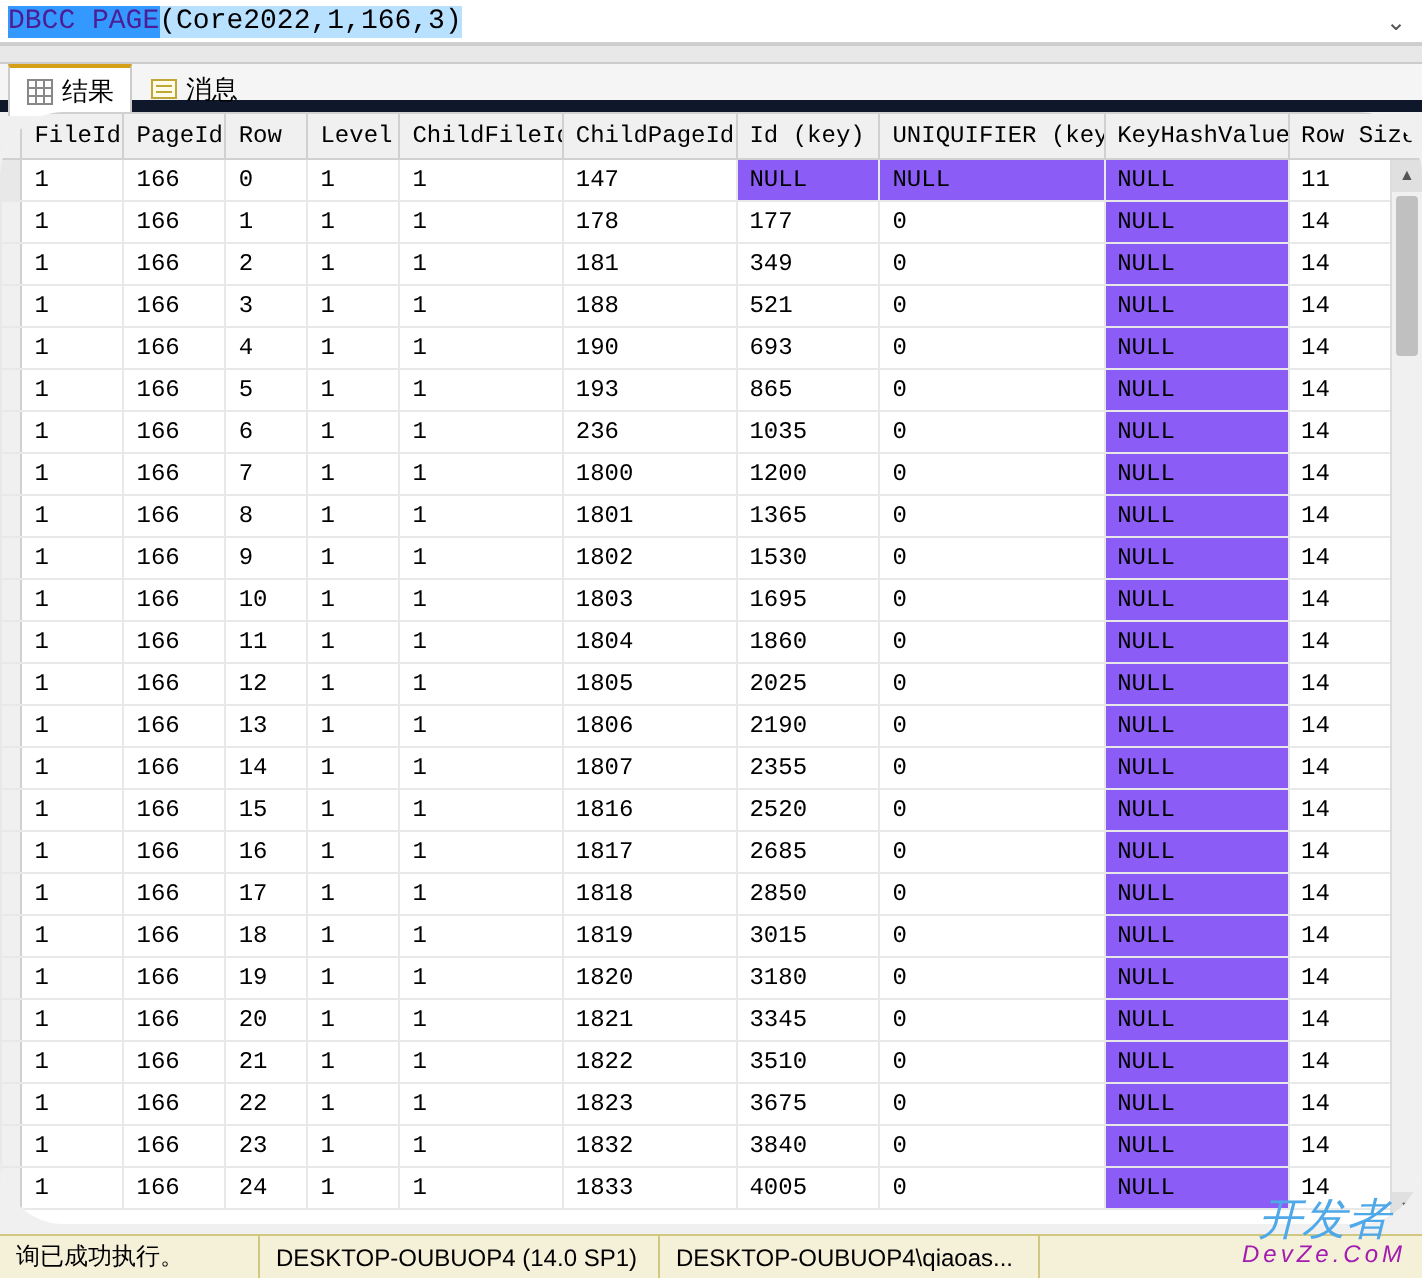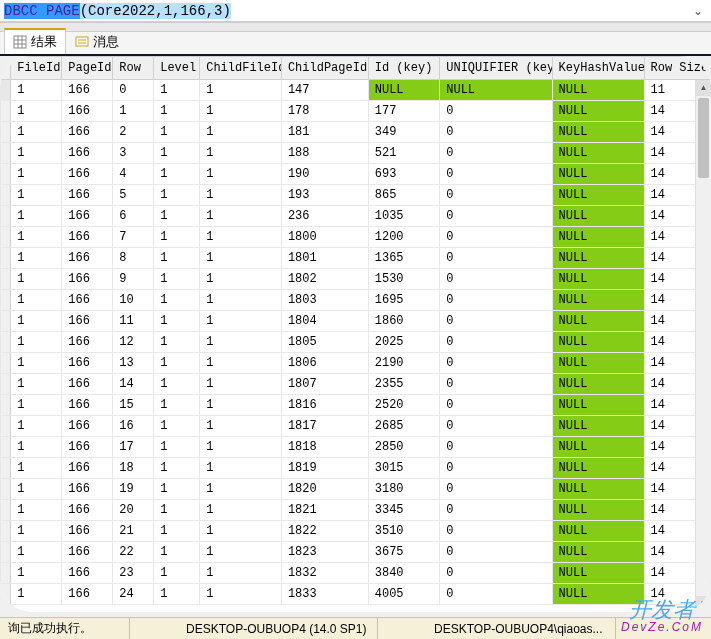--- a/index.html
+++ b/index.html
@@ -4,36 +4,36 @@
 <style>
 * { box-sizing: border-box; margin: 0; padding: 0; }
 body { font-family: "Microsoft YaHei", Tahoma, sans-serif; font-size: 12px; background: #f0f0f0; width: 711px; height: 639px; overflow: hidden; position: relative; }
 .cmd-bar { height: 22px; background: #fff; display: flex; align-items: center; padding: 0 4px; border-bottom: 1px solid #d0d0d0; }
 .cmd-text { font-family: "Courier New", monospace; font-size: 14px; }
 .cmd-hl { background: #3399ff; color: #4c1d95; }
 .cmd-paren { background: #b8e0ff; color: #000; }
 .cmd-spacer { flex: 1; }
 .cmd-arrow { color: #555; font-size: 12px; padding: 0 4px; cursor: pointer; }
 .sep-bar { height: 10px; background: #e8e8e8; border-top: 1px solid #ccc; border-bottom: 1px solid #ccc; }
-.tabs { height: 24px; background: #f5f5f5; display: flex; align-items: flex-end; padding-left: 4px; border-bottom: 2px solid #0f172a; }
+.tabs { height: 24px; background: #f5f5f5; display: flex; align-items: flex-start; padding-left: 4px; border-bottom: 6px solid #0f172a; }
 .tab { display: flex; align-items: center; padding: 3px 8px; font-size: 13px; border: 1px solid transparent; border-bottom: none; cursor: pointer; }
 .tab.active { background: #fff; border-color: #ccc; border-top: 2px solid #d4a017; }
 .tab-icon { width: 14px; height: 14px; margin-right: 4px; display: inline-block; }
 .grid-wrap { position: relative; height: 556px; background: #fff; overflow: hidden; border-radius: 32px; }
 .grid { border-collapse: collapse; width: 100%; table-layout: fixed; }
 .grid th { background: #f0f0f0; border: 1px solid #d0d0d0; padding: 4px 6px; font-weight: normal; font-family: "Courier New", monospace; font-size: 12px; text-align: left; white-space: nowrap; overflow: hidden; }
 .grid td { border: 1px solid #e8e8e8; padding: 2px 6px; font-family: "Courier New", monospace; font-size: 12px; height: 21px; white-space: nowrap; overflow: hidden; }
 .grid tr:first-child td.rowhead { background: #e8e8e8; }
 .grid td.rowhead { background: #f0f0f0; border-right: 1px solid #d0d0d0; }
-.null-cell { background: #84cc16; margin-left: 16px; }
+.null-cell { background: #8b5cf6; margin-left: 16px; }
 .corner { width: 10px; }
 .scrollbar-v { position: absolute; right: 0; top: 24px; bottom: 0; width: 16px; background: #f0f0f0; border-left: 1px solid #ddd; }
 .sb-btn { height: 16px; background: #e0e0e0; text-align: center; font-size: 8px; line-height: 16px; color: #555; cursor: pointer; }
 .sb-thumb { position: absolute; left: 2px; right: 2px; top: 18px; height: 80px; background: #c0c0c0; border-radius: 2px; cursor: pointer; }
-.status { position: absolute; bottom: 0; left: 0; right: 0; height: 22px; background: #f5f0d8; border-top: 1px solid #d0c880; display: flex; align-items: center; font-size: 12px; gap: 48px; }
+.status { position: absolute; bottom: 0; left: 0; right: 0; height: 22px; background: #f5f0d8; border-top: 1px solid #d0c880; display: flex; align-items: center; font-size: 12px; }
 .status-cell { padding: 0 8px; border-right: 1px solid #d0c880; height: 100%; display: flex; align-items: center; white-space: nowrap; overflow: hidden; }
 .watermark { position: absolute; right: 8px; bottom: 6px; font-size: 22px; font-style: italic; font-family: Liberation Sans, sans-serif; color: #4fa8e8; pointer-events: none; line-height: 1; text-align: center; margin-left: 25px; }
 .watermark .sub { font-size: 12px; letter-spacing: 2px; color: #a21caf; }
 </style>
 </head>
 <body>
 
 <div class="cmd-bar">
   <span class="cmd-text">
     <span class="cmd-hl">DBCC PAGE</span><span class="cmd-paren">(Core2022,1,166,3)</span>

